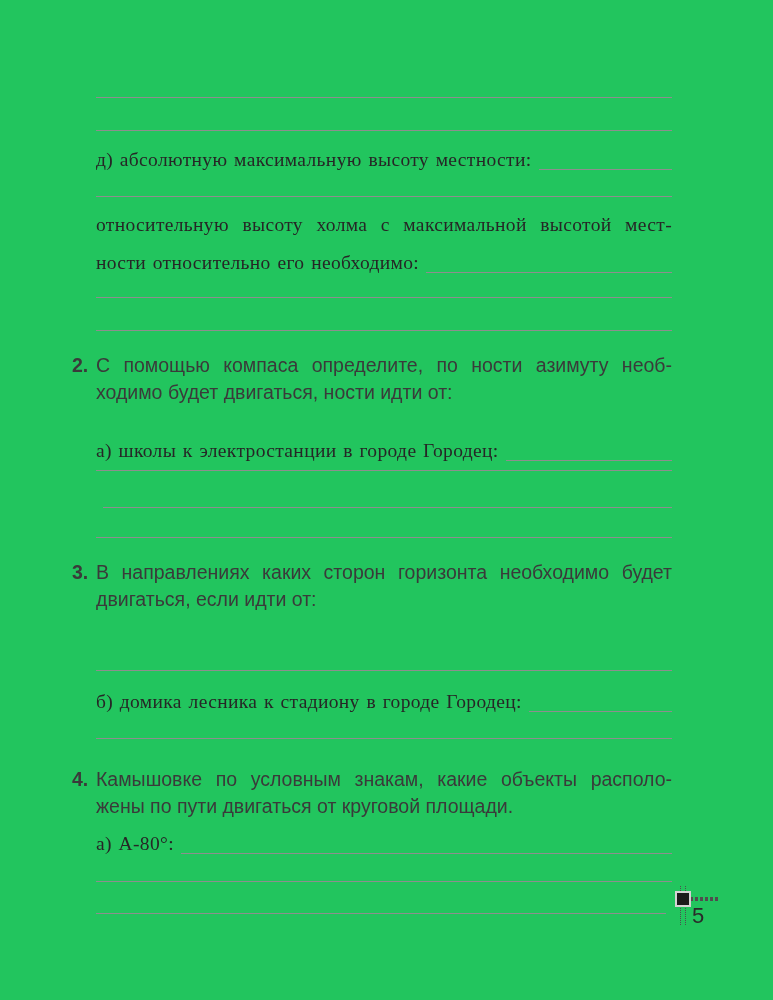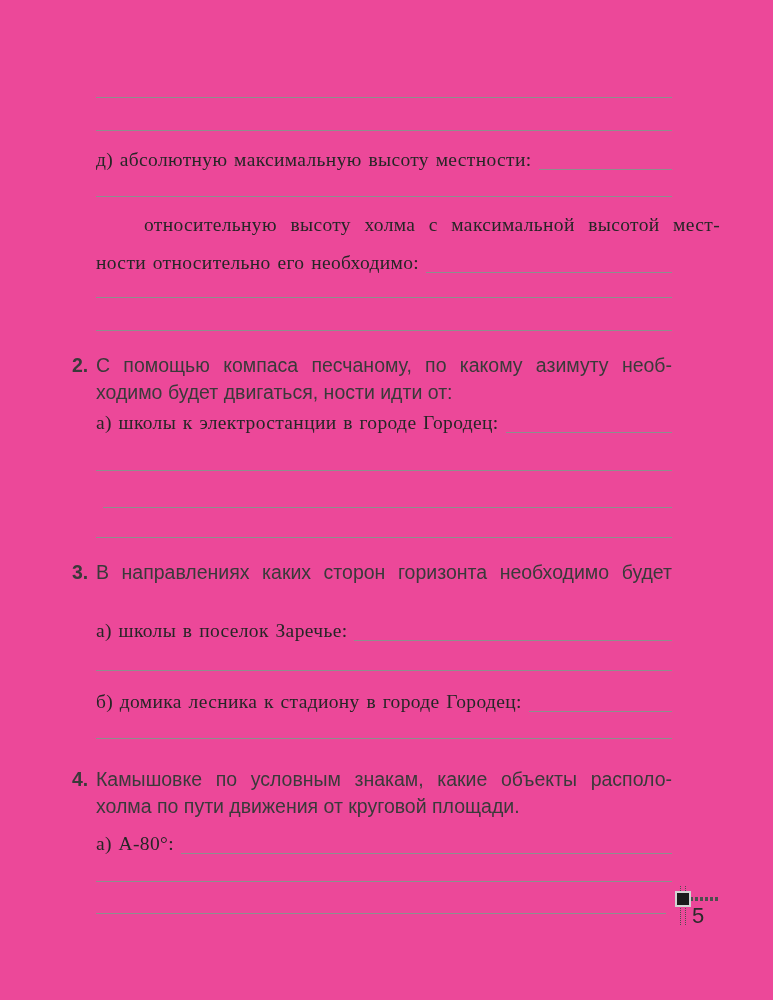--- a/index.html
+++ b/index.html
@@ -6,21 +6,21 @@
     --rule:#8e8e8e;
     --text:#262626;
     --text_sans:#3a3a3a;
     --mark:#1b1b1b;
   }
   html,body{margin:0;padding:0;}
   body{background:#e9e9e9;}
   .page{
     position:relative;
     width:773px;height:1000px;
-    background:#ec4899;
+    background:#22c55e;
     overflow:hidden;
     margin:0 auto;
   }
   
   .rule{
     position:absolute;left:96px;width:576px;height:0;
     border-top:1.4px solid var(--rule);
   }
   .rule.short{width:570px;}
   
@@ -39,21 +39,21 @@
   }
   
   .srow{
     position:absolute;left:96px;width:576px;
     font-family:"Liberation Serif","DejaVu Serif",serif;
     font-size:19.5px;line-height:26px;color:var(--text);
     letter-spacing:0.35px;word-spacing:1.5px;
     white-space:nowrap;
     text-align:justify;text-align-last:justify;
   }
-  .srow.just{white-space:normal;margin-left:48px;}
+  .srow.just{white-space:normal;}
   
   .qpara{
     position:absolute;left:72px;width:600px;
     font-family:"Liberation Sans","DejaVu Sans",sans-serif;
     font-size:19.5px;line-height:26.5px;color:var(--text_sans);
   }
   .qnum{
     position:absolute;left:0;top:0;font-weight:bold;
   }
   .qline{margin-left:24px;}
@@ -99,60 +99,57 @@
   <div class="arow" style="top:250px">
     <span class="lbl">ности относительно его необходимо:</span>
     <span class="fill"></span>
   </div>
 
   <div class="rule" style="top:297px"></div>
   <div class="rule" style="top:330px"></div>
 
   <div class="qpara" style="top:352px">
     <span class="qnum">2.</span>
-    <div class="qline just">С помощью компаса песчаному, по какому азимуту необ-</div>
+    <div class="qline just">С помощью компаса определите, по ности азимуту необ-</div>
     <div class="qline">ходимо будет двигаться, ности идти от:</div>
   </div>
 
-  <div class="arow" style="top:410px">
+  <div class="arow" style="top:438px">
     <span class="lbl">а) школы к электростанции в городе Городец:</span>
     <span class="fill"></span>
   </div>
 
   <div class="rule" style="top:470px"></div>
 
   <div class="arow" style="top:485px">
     <span class="fill"></span>
   </div>
 
   <div class="rule" style="top:537px"></div>
 
   <div class="qpara" style="top:559px">
     <span class="qnum">3.</span>
     <div class="qline just">В направлениях каких сторон горизонта необходимо будет</div>
+    <div class="qline">двигаться, если идти от:</div>
   </div>
 
-  <div class="arow" style="top:618px">
-    <span class="lbl">а) школы в поселок Заречье:</span>
-    <span class="fill"></span>
-  </div>
 
   <div class="rule" style="top:670px"></div>
 
   <div class="arow" style="top:689px">
     <span class="lbl">б) домика лесника к стадиону в городе Городец:</span>
     <span class="fill"></span>
   </div>
 
   <div class="rule" style="top:738px"></div>
 
   <div class="qpara" style="top:766px">
     <span class="qnum">4.</span>
     <div class="qline just">Камышовке по условным знакам, какие объекты располо-</div>
-    <div class="qline">холма по пути движения от круговой площади.</div>
+    <div class="qline">жены по пути двигаться от круговой площади.</div>
   </div>
 
   <div class="arow" style="top:831px">
     <span class="lbl">а) А-80°:</span>
     <span class="fill"></span>
   </div>
 
   <div class="rule" style="top:881px"></div>
   <div class="rule short" style="top:913px"></div>
 

